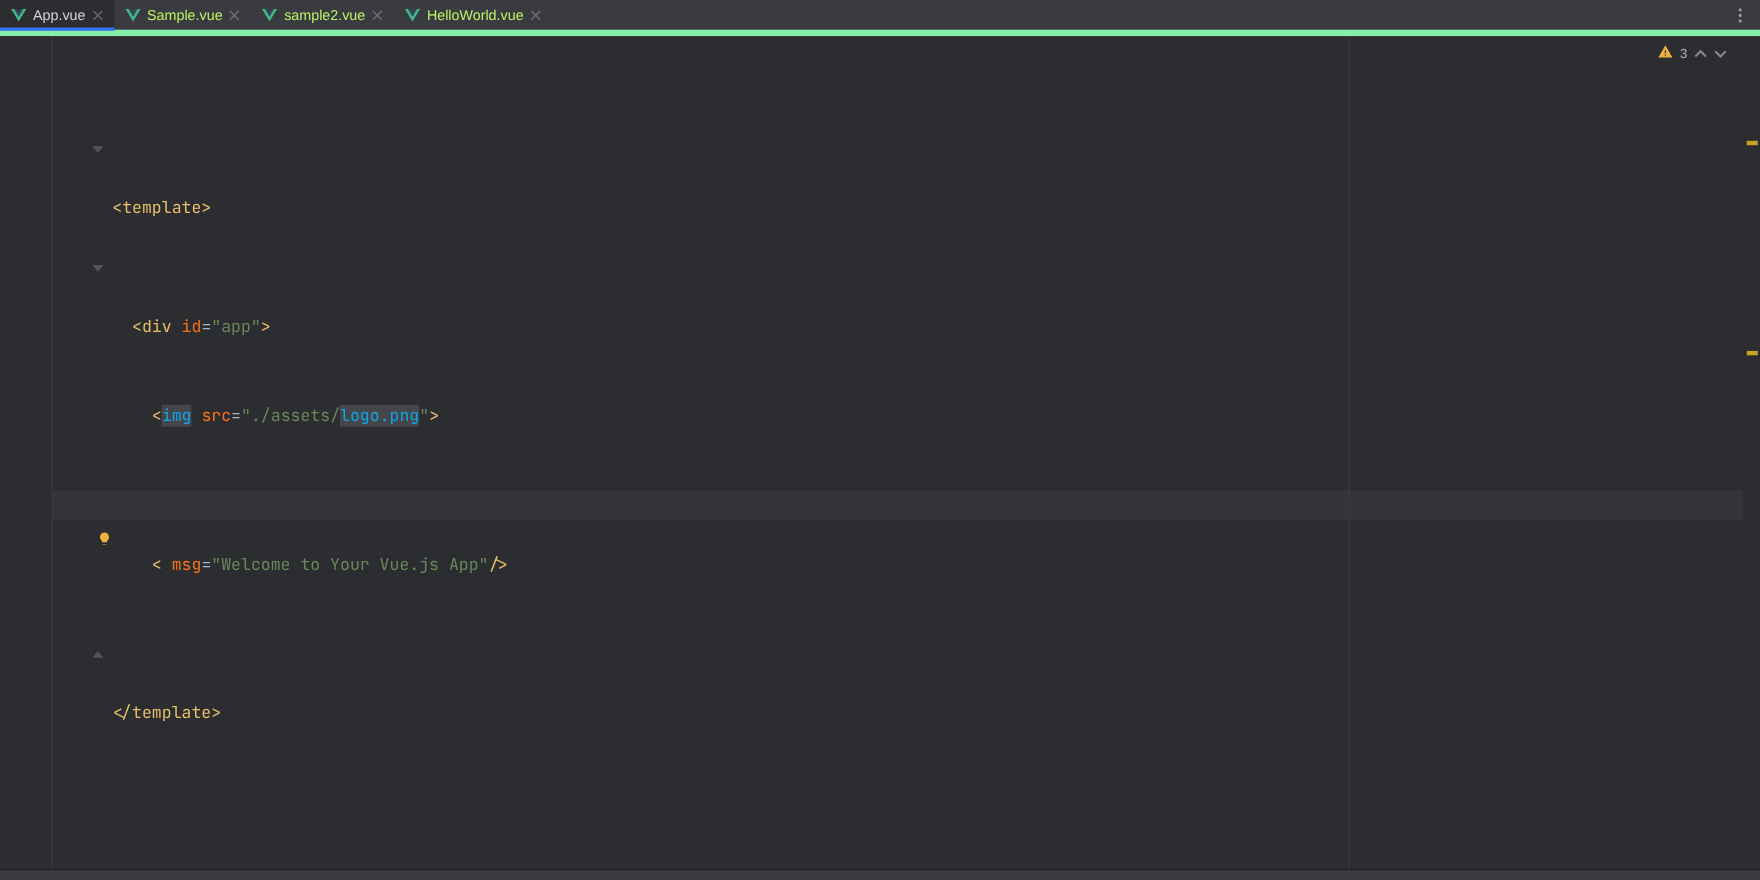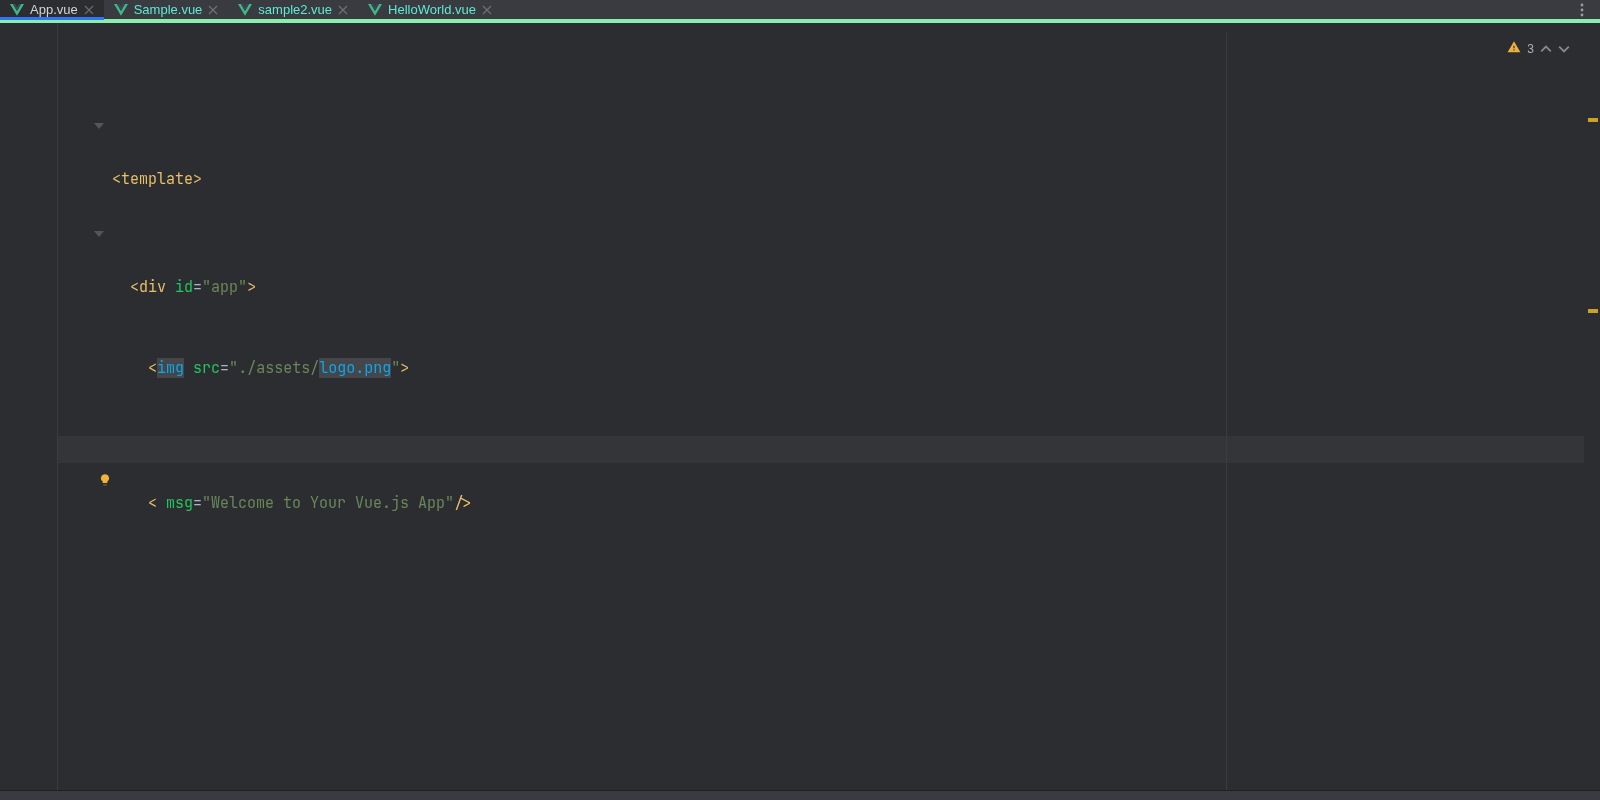--- a/index.html
+++ b/index.html
@@ -6,34 +6,34 @@
   body {
     width: 1600px; height: 800px;
     background: #2b2d30;
     font-family: 'JetBrains Mono', 'Consolas', monospace;
     font-size: 14px;
     color: #bababa;
     overflow: hidden;
     position: relative;
   }
   .tab-bar {
-    height: 23px;
+    height: 33px;
     background: #393b40;
-    border-bottom: 4px solid #86efac;
+    border-bottom: 6px solid #86efac;
     display: flex;
     align-items: stretch;
     position: relative;
     text-align: right;
   }
   .tab {
     display: flex;
     align-items: center;
     padding: 0 10px 0 10px;
     gap: 6px;
-    color: #5eead4;
+    color: #bef264;
     font-family: -apple-system, BlinkMacSystemFont, 'Segoe UI', sans-serif;
     font-size: 13px;
     position: relative;
     cursor: pointer;
   }
   .tab.active {
     background: #2b2d30;
     color: #d4d4d4;
   }
   .tab.active::after {
@@ -60,21 +60,20 @@
     display: flex;
     align-items: center;
     justify-content: center;
     color: #9a9da1;
   }
   .editor {
     position: relative;
     height: calc(800px - 33px);
     background: #2b2d30;
     overflow: hidden;
-    margin-left: 10px;
   }
   .gutter {
     position: absolute;
     left: 0; top: 0; bottom: 0;
     width: 48px;
     background: #2b2d30;
     border-right: 1px solid #3a3c40;
   }
   .code-area {
     position: absolute;
@@ -104,21 +103,21 @@
     position: absolute;
     left: 14px;
     top: 6px;
     width: 14px; height: 14px;
   }
   .lightbulb { color: #f2b23a; }
   
   .tag { color: #e8bf6a; }
   .str { color: #6a8759; }
   .str-hi { color: #0ea5e9; background: rgba(255,255,255,0.12); }
-  .ident { color: #22c55e; }
+  .ident { color: #f97316; }
   .punct { color: #a9b7c6; }
 
   .right-margin {
     position: absolute;
     top: 33px; bottom: 10px;
     left: 1226px;
     width: 1px;
     background: #3a3c40;
   }
   .inspection {
@@ -248,20 +247,26 @@
     <div class="code-line current">
       <span class="gutter-icon lightbulb" style="position:absolute;left:-32px;">
         <svg width="14" height="14" viewBox="0 0 24 24">
             <path fill="#f2b23a" d="M9 21h6v-1H9v1zm3-19a7 7 0 00-4 12.7V17h8v-2.3A7 7 0 0012 2z"></path>
           </svg>
       </span>
       <span>    </span><span class="tag">&lt;</span><span> </span><span class="ident">msg</span><span class="punct">=</span><span class="str">"Welcome to Your Vue.js App"</span><span class="tag">/&gt;</span>
     </div>
 
 
+    <div class="code-line">
+      <span class="fold"><svg viewBox="0 0 10 10">
+            <path fill="#a0a0a0" d="M0 8h10L5 2z"></path>
+          </svg></span>
+      <span class="tag">&lt;/</span><span class="tag">template</span><span class="tag">&gt;</span>
+    </div>
 
     <div class="code-line"></div>
 
     
 
     
 
     
 
     

